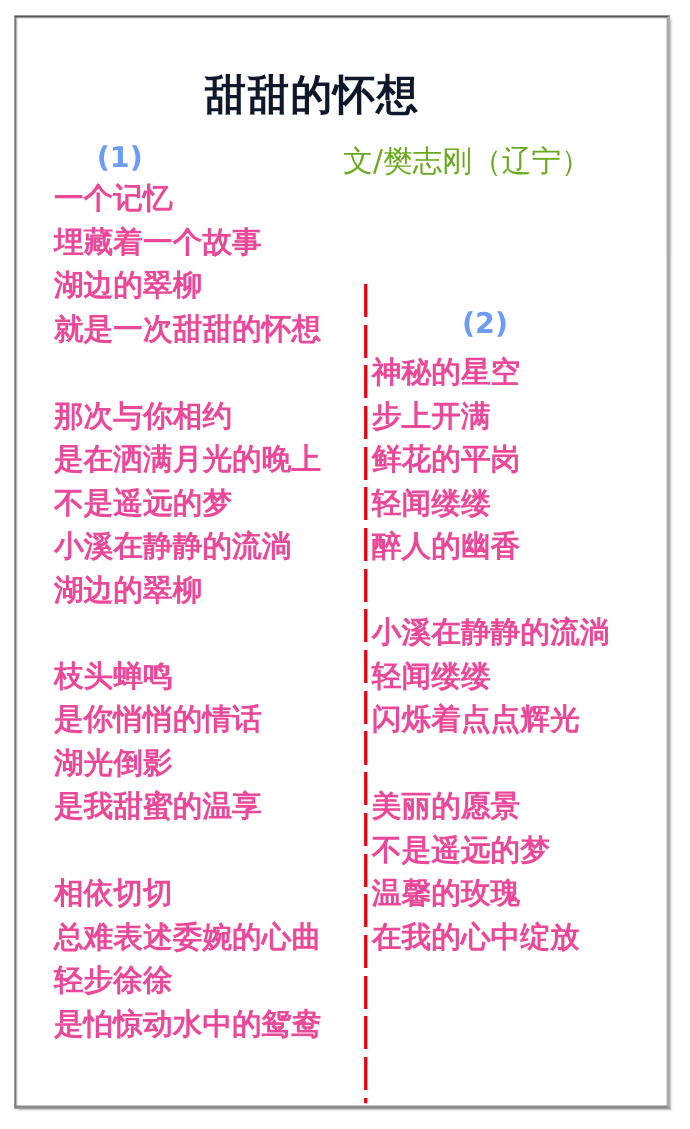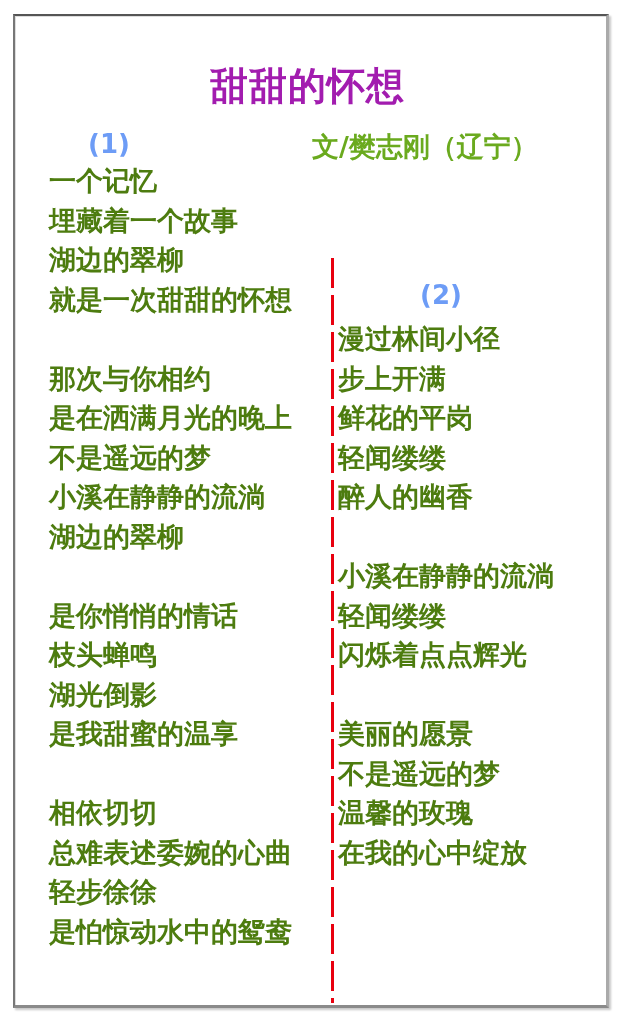--- a/index.html
+++ b/index.html
@@ -10,37 +10,37 @@
       background: #ffffff;
       border-top: 2px solid #555;
       border-left: 2px solid #777;
       border-right: 3px solid #aaa;
       border-bottom: 3px solid #8a8a8a;
       box-shadow: 2px 2px 2px #c8c8c8, inset 1px 1px 0 #ddd;
       box-sizing: border-box;
     }
     .title {
       position: absolute; left: 186px; top: 62px; width: 214px;
-      font-size: 38px; line-height: 48px; font-weight: bold; color: #a21caf;
-      letter-spacing: 1px; white-space: nowrap; margin-left: 24px;
+      font-size: 38px; line-height: 48px; font-weight: bold; color: #0f172a;
+      letter-spacing: 1px; white-space: nowrap;
     }
     .label-num {
       position: absolute; font-size: 26px; line-height: 30px; font-weight: bold;
       color: #6d9cf6; white-space: nowrap;
     }
     .author {
       position: absolute; left: 312px; top: 130px; font-size: 27px; line-height: 34px;
-      font-weight: bold; color: #6aaa1e; white-space: nowrap;
+      font-weight: normal; color: #6aaa1e; white-space: nowrap;
     }
     .col { position: absolute; top: 161px; }
     .col-left { left: 49px; }
     .col-right { left: 338px; }
     .line {
       height: 39.5px; line-height: 39.5px; font-size: 27px; font-weight: bold;
-      color: #4d7c0f; white-space: nowrap; letter-spacing: 0px;
+      color: #ec4899; white-space: nowrap; letter-spacing: 0px;
     }
     .divider {
       position: absolute; left: 331px; top: 258px; width: 3px; height: 745px;
       background: repeating-linear-gradient(to bottom, #e8000f 0px, #e8000f 30px, transparent 30px, transparent 37px);
     }
   </style>
 </head>
 <body>
 
 <div class="frame"></div>
@@ -60,37 +60,37 @@
   <div class="line">埋藏着一个故事</div>
   <div class="line">湖边的翠柳</div>
   <div class="line">就是一次甜甜的怀想</div>
   <div class="line"></div>
   <div class="line">那次与你相约</div>
   <div class="line">是在洒满月光的晚上</div>
   <div class="line">不是遥远的梦</div>
   <div class="line">小溪在静静的流淌</div>
   <div class="line">湖边的翠柳</div>
   <div class="line"></div>
+  <div class="line">枝头蝉鸣</div>
   <div class="line">是你悄悄的情话</div>
-  <div class="line">枝头蝉鸣</div>
   <div class="line">湖光倒影</div>
   <div class="line">是我甜蜜的温享</div>
   <div class="line"></div>
   <div class="line">相依切切</div>
   <div class="line">总难表述委婉的心曲</div>
   <div class="line">轻步徐徐</div>
   <div class="line">是怕惊动水中的鸳鸯</div>
 </div>
 
 <div class="col col-right">
   <div class="line"></div>
   <div class="line"></div>
   <div class="line"></div>
   <div class="line"></div>
-  <div class="line">漫过林间小径</div>
+  <div class="line">神秘的星空</div>
   <div class="line">步上开满</div>
   <div class="line">鲜花的平岗</div>
   <div class="line">轻闻缕缕</div>
   <div class="line">醉人的幽香</div>
   <div class="line"></div>
   <div class="line">小溪在静静的流淌</div>
   <div class="line">轻闻缕缕</div>
   <div class="line">闪烁着点点辉光</div>
   <div class="line"></div>
   <div class="line">美丽的愿景</div>

